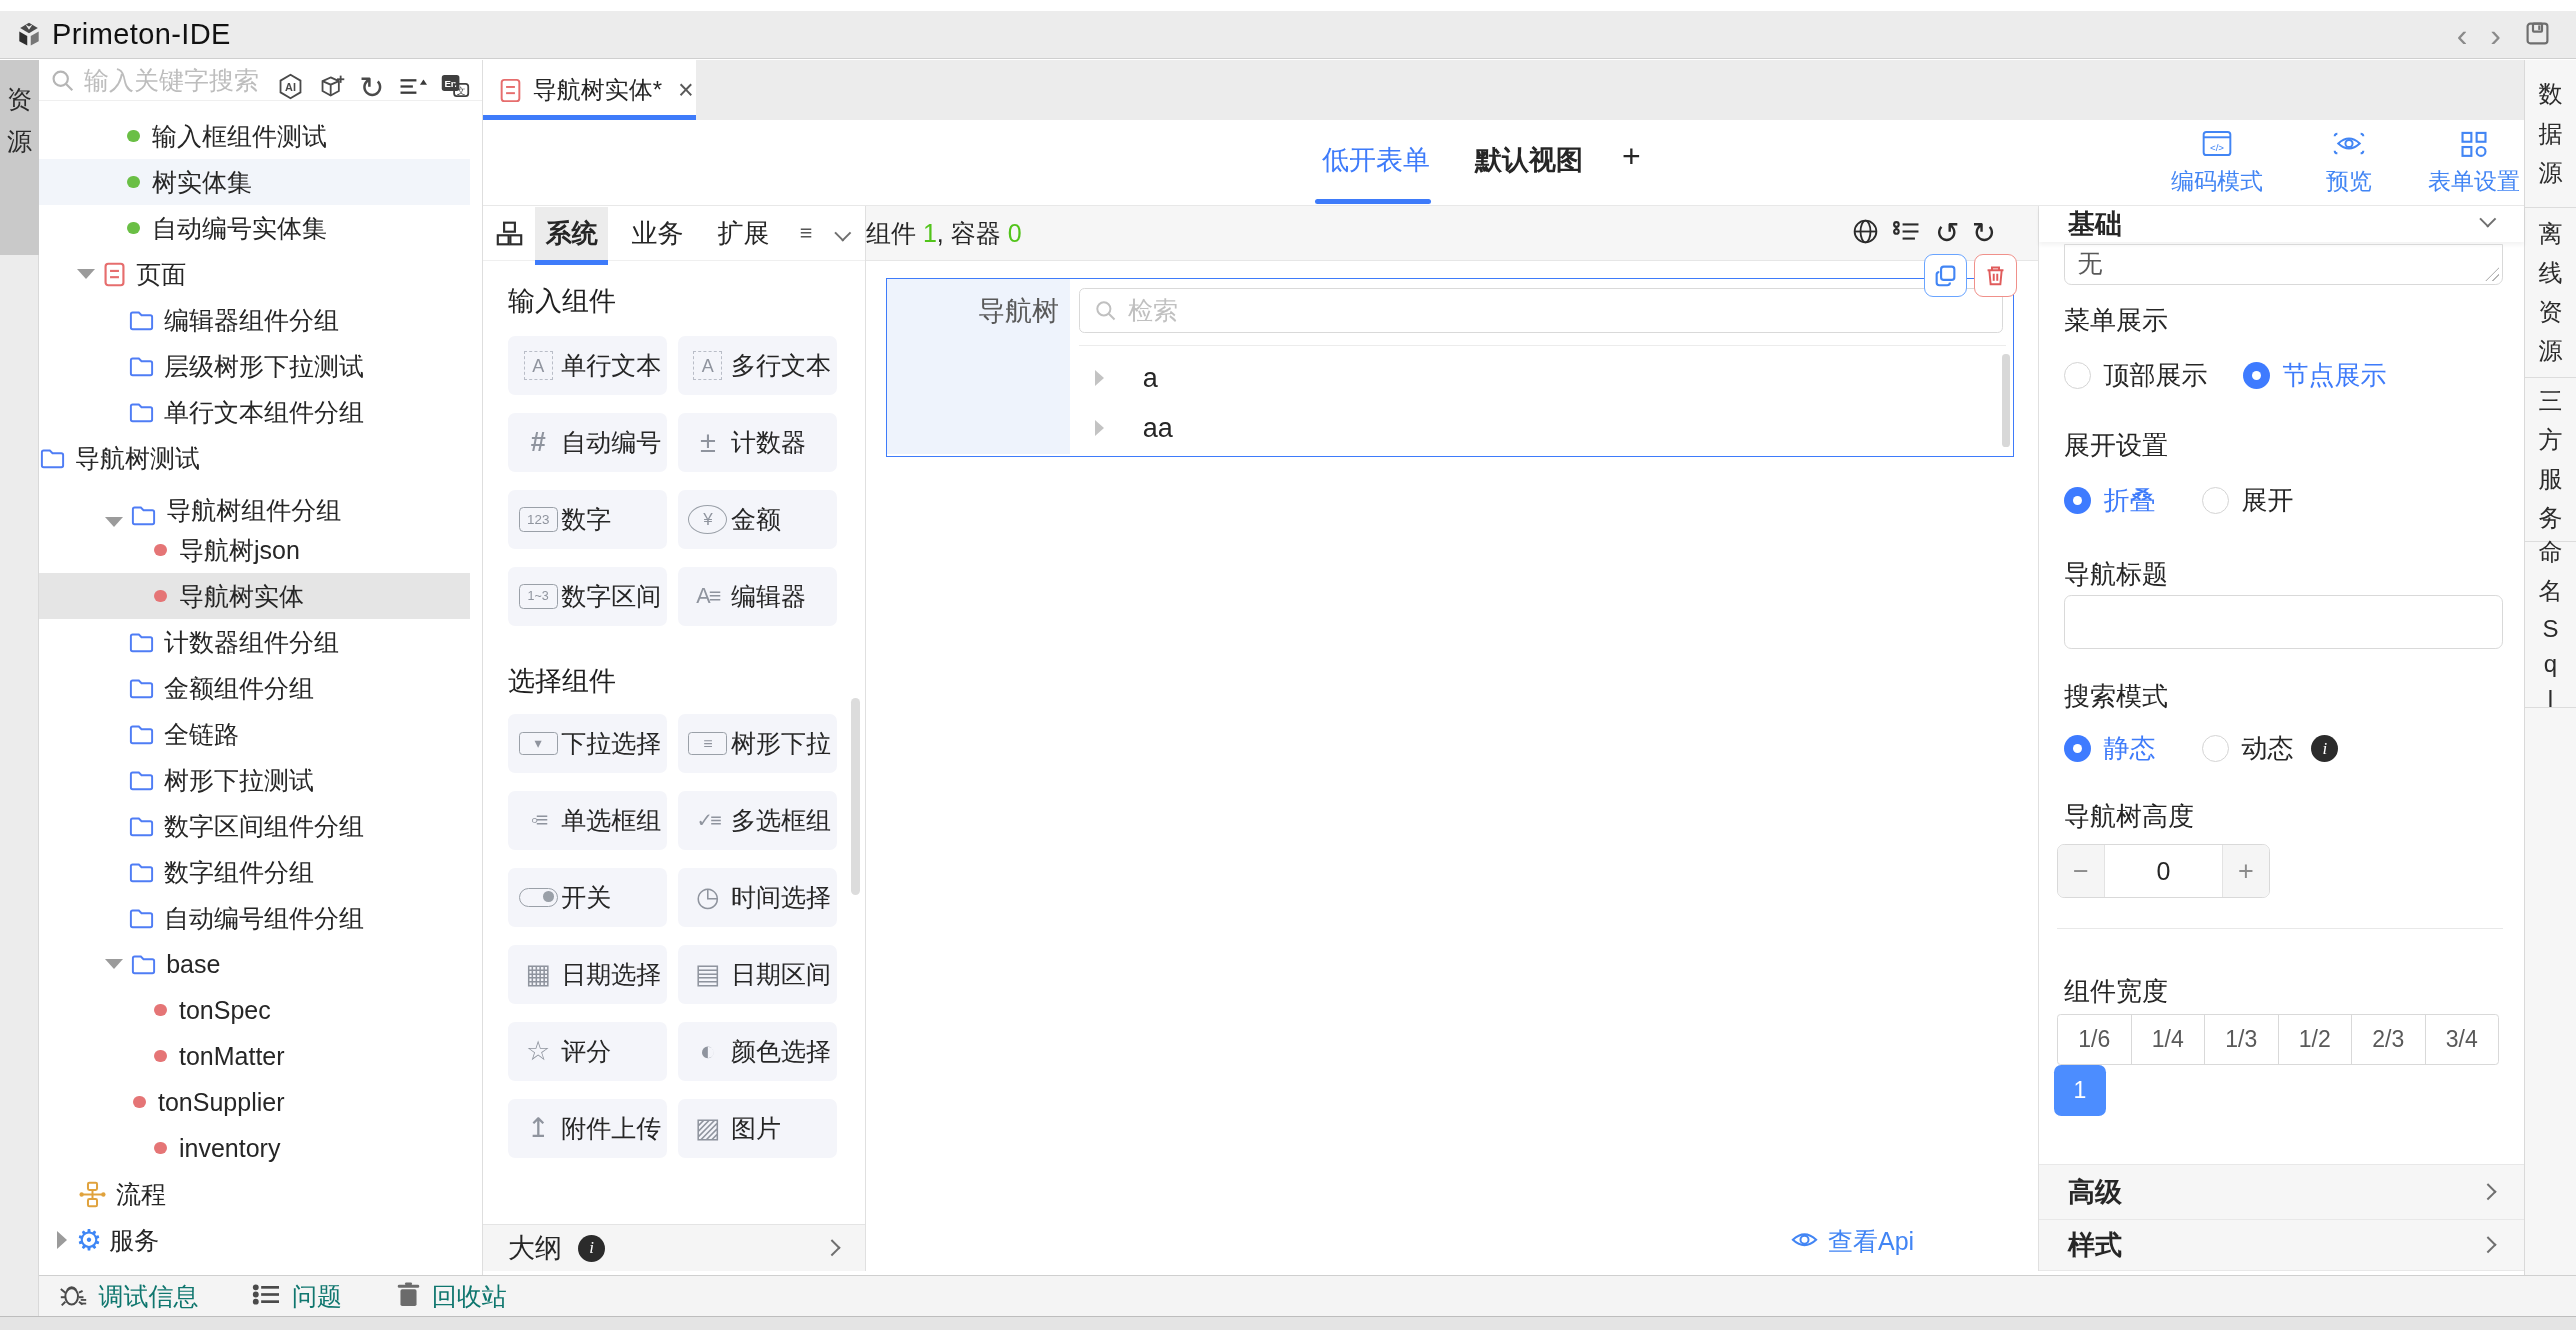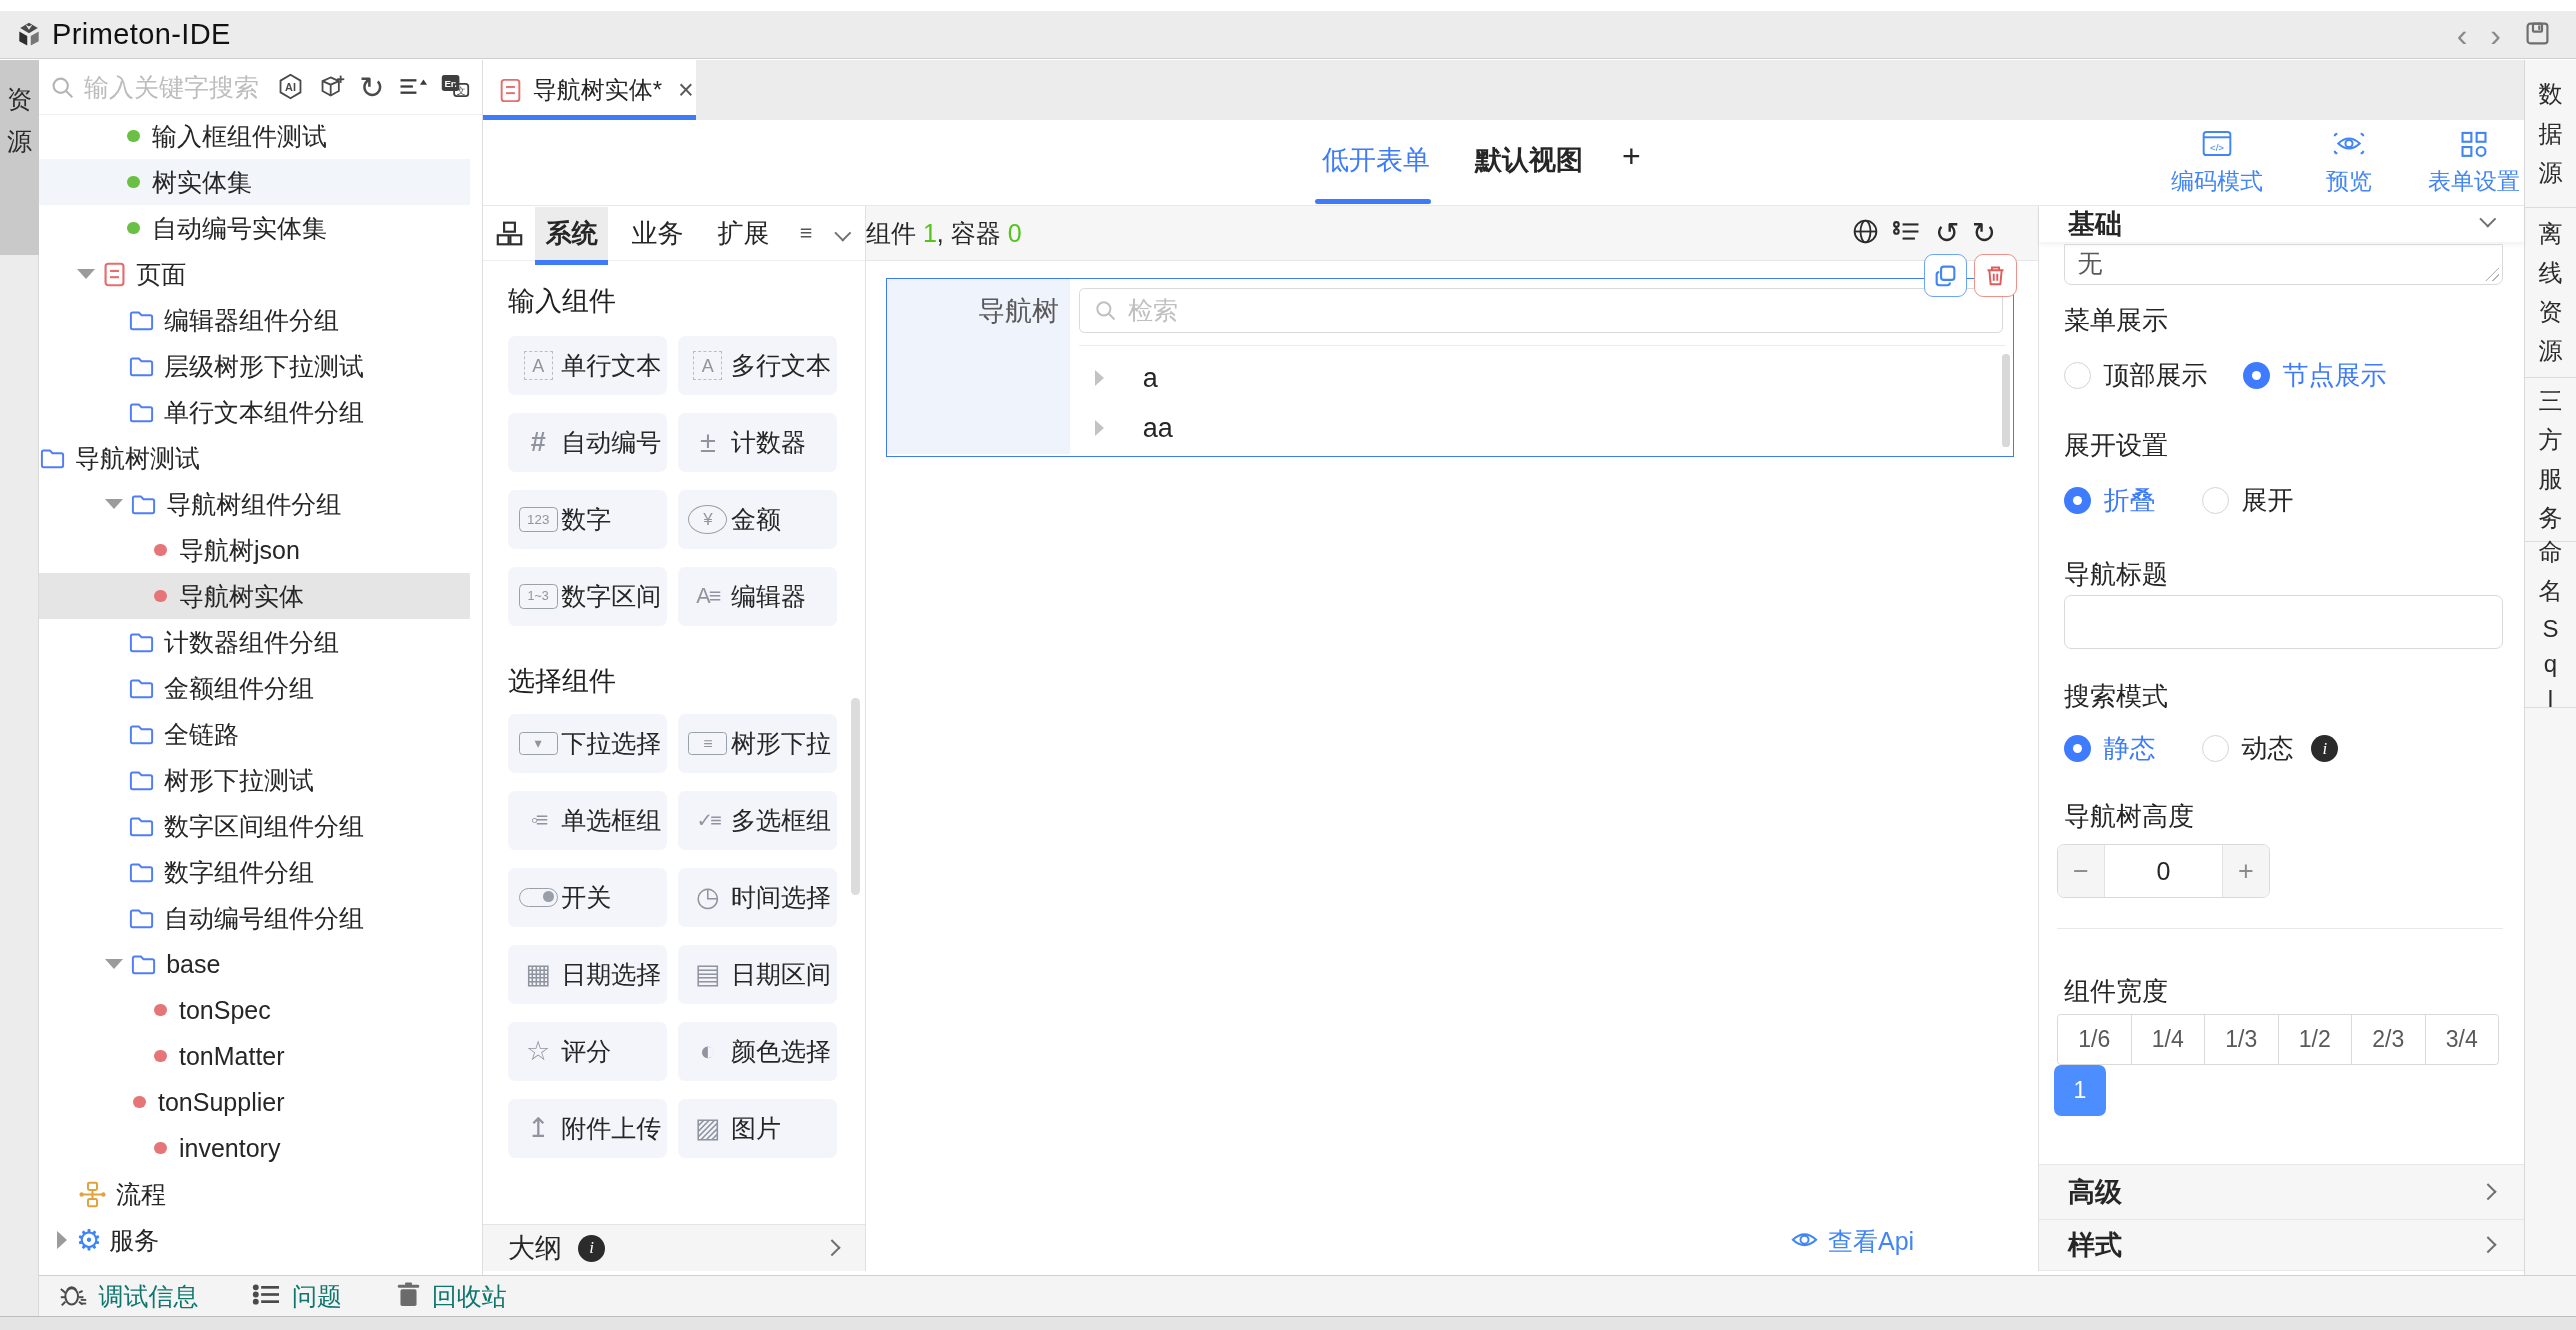--- a/index.html
+++ b/index.html
@@ -14,21 +14,21 @@
   .win-arrow{font-size:32px;line-height:1;color:#8a8a8a;cursor:pointer;}
 
   
   .left-rail{position:absolute;left:0;top:60px;width:39px;height:1256px;background:#ececec;border-right:0.9px solid #d9d9d9;}
   .left-rail-tab{width:39px;height:195px;background:#c9c9c9;display:flex;flex-direction:column;align-items:center;padding-top:23px;gap:9px;font-size:25px;color:#2b2b2b;}
   .right-rail{position:absolute;right:0;top:60px;width:52px;height:1256px;background:#f6f6f6;border-left:0.9px solid #d9d9d9;}
   .rr-tab{border-bottom:0.9px solid #dcdcdc;display:flex;flex-direction:column;align-items:center;justify-content:center;gap:7.2px;font-size:24px;color:#2b2b2b;padding:25px 0;cursor:pointer;}
 
   
   .sidebar{position:absolute;left:39px;top:60px;width:444px;height:1215px;background:#fff;border-right:0.9px solid #dedede;overflow:hidden;}
-  .side-search{position:relative;height:55px;border-bottom:0.9px solid #efefef;display:flex;align-items:center;}
+  .side-search{position:relative;height:41px;border-bottom:0.9px solid #efefef;display:flex;align-items:center;}
   .side-search input{border:0;outline:none;font-size:25px;color:#444;width:215px;background:transparent;margin-left:7.2px;}
   .side-search input::placeholder{color:#bdbdbd;}
   .side-icons{position:absolute;right:12.5px;top:0;height:55px;display:flex;align-items:center;gap:12.5px;color:#4a4a4a;}
   .tree{position:absolute;left:0;top:53px;right:12px;}
   .trow{height:46px;display:flex;align-items:center;cursor:pointer;}
   .trow .tlabel{font-size:25px;color:#262626;white-space:nowrap;}
   .trow.hl{background:#f2f5fa;}
   .trow.sel{background:#e5e5e5;}
   .dot{width:12.5px;height:12.5px;border-radius:50%;flex:0 0 12.5px;margin-right:12.5px;}
   .dot.green{background:#6abf45;}
@@ -317,21 +317,21 @@
         </div>
       <div class="trow" style="">
           <span class="ticon">
             <svg width="27" height="23" viewBox="0 0 30 26" fill="none" stroke="#4f7df5" stroke-width="2.2">
               <path d="M3 6 a2 2 0 0 1 2-2 h7 l3 3 h10 a2 2 0 0 1 2 2 v12 a2 2 0 0 1-2 2 H5 a2 2 0 0 1-2-2 Z"></path>
             </svg>
           </span>
           <span class="tlabel">导航树测试</span>
         </div>
 
-      <div class="trow" style="padding-left:66px;">
+      <div class="trow" style="padding-left:66px;align-items:flex-end;">
         <span class="caret-d"></span>
         <span class="ticon">
             <svg width="27" height="23" viewBox="0 0 30 26" fill="none" stroke="#4f7df5" stroke-width="2.2">
               <path d="M3 6 a2 2 0 0 1 2-2 h7 l3 3 h10 a2 2 0 0 1 2 2 v12 a2 2 0 0 1-2 2 H5 a2 2 0 0 1-2-2 Z"></path>
             </svg>
           </span>
         <span class="tlabel">导航树组件分组</span>
       </div>
       <div class="trow" style="padding-left:115px;">
           <span class="dot red"></span>

